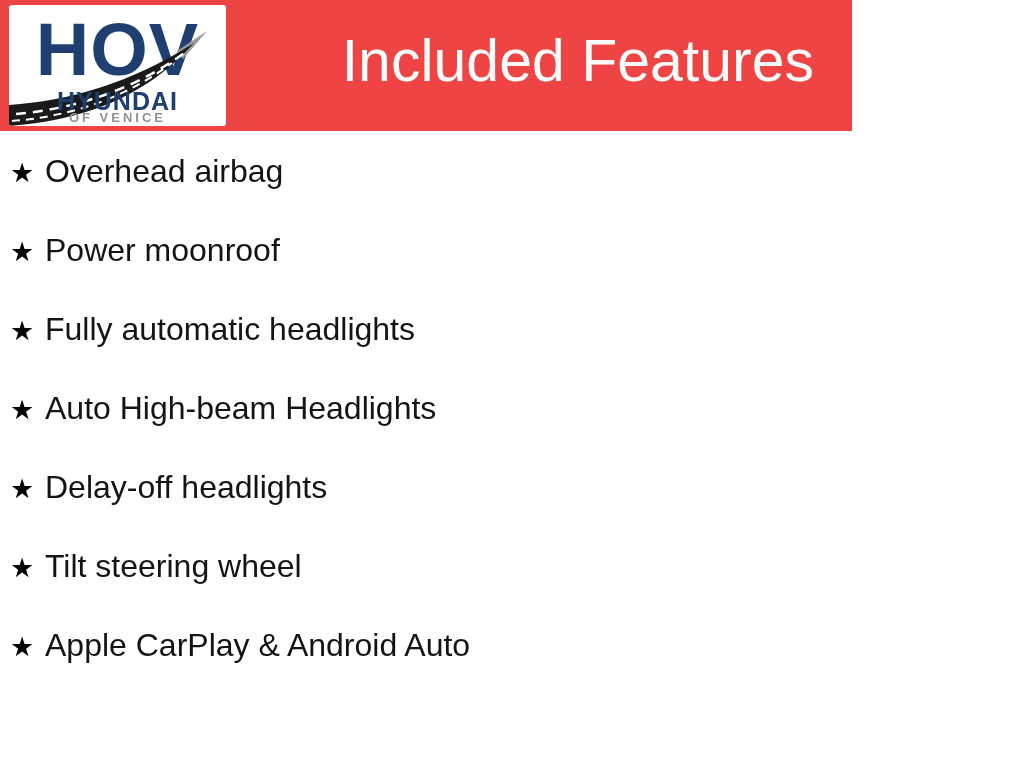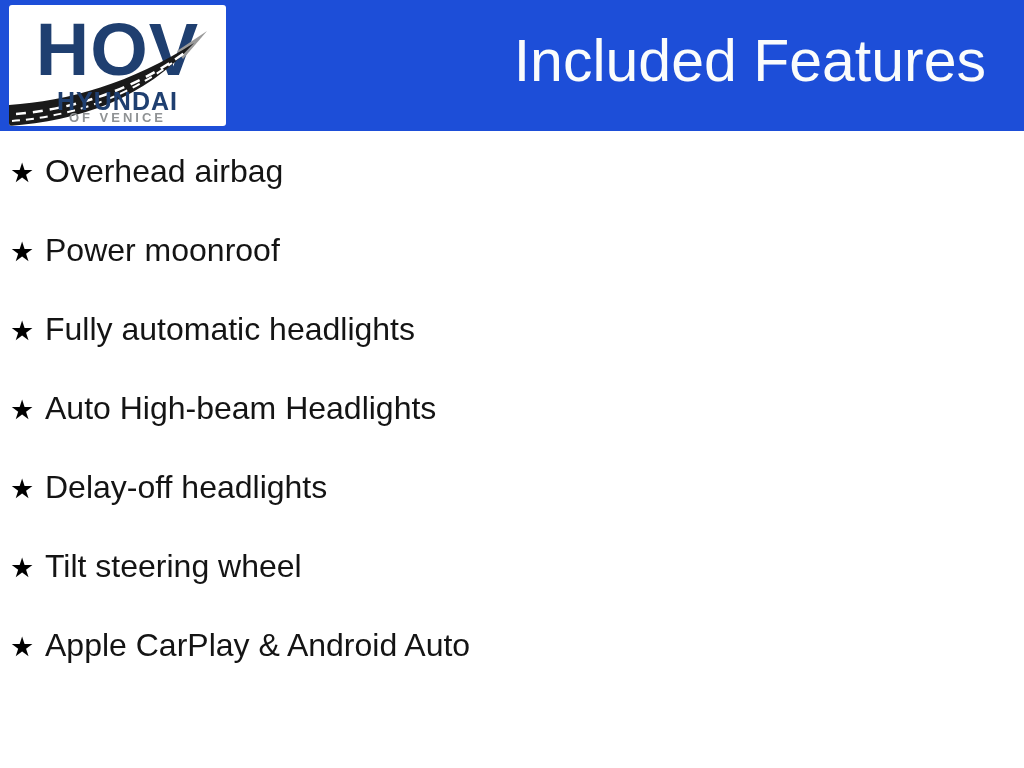--- a/index.html
+++ b/index.html
@@ -7,23 +7,23 @@
   body {
     font-family:"Liberation Sans", sans-serif;
     background:#ffffff;
     overflow:hidden;
     position:relative;
   }
 
   
   .header {
     position:relative;
-    width:1024px;
+    width:852px;
     height:131px;
-    background:#1d4ed8;
+    background:#ef4444;
   }
   .logo-card {
     position:absolute;
     left:9px; top:5px;
     width:217px; height:121px;
     background:#ffffff;
     border-radius:3px;
     overflow:hidden;
   }
   .logo-hov {

